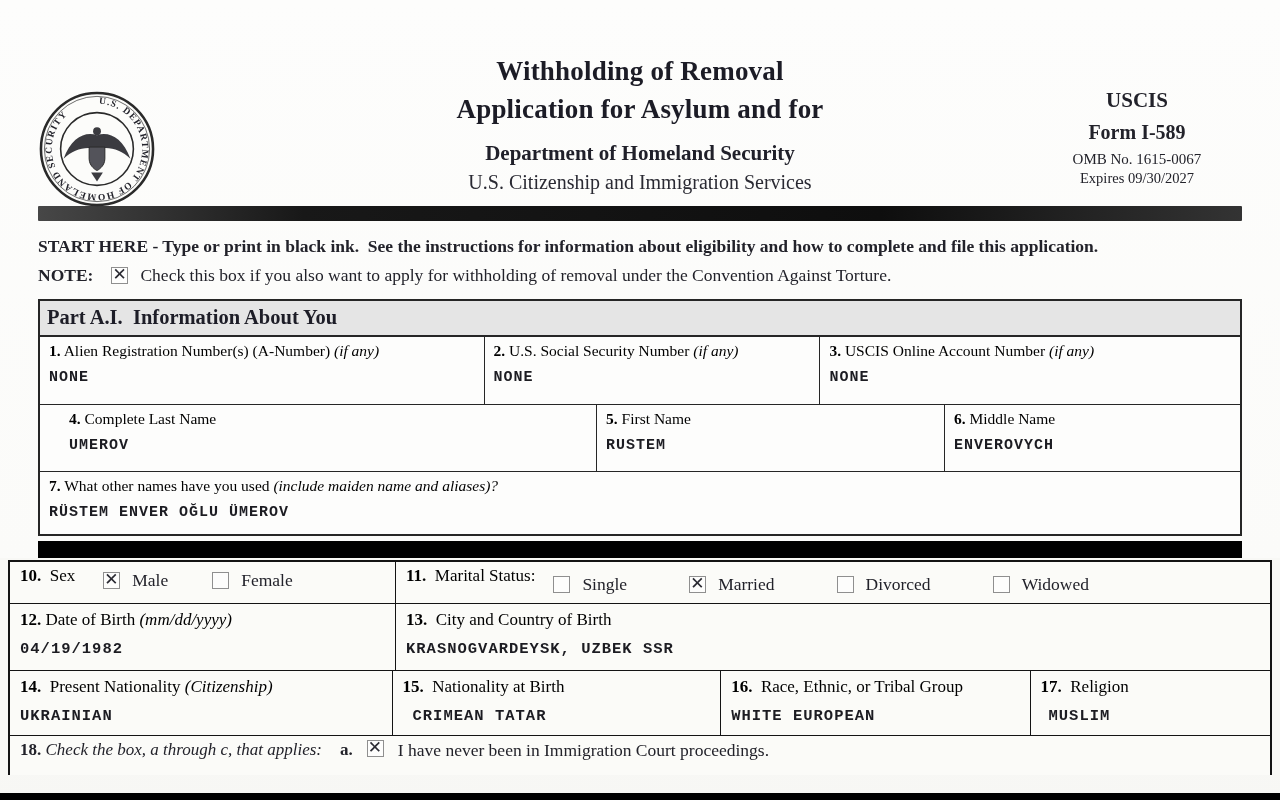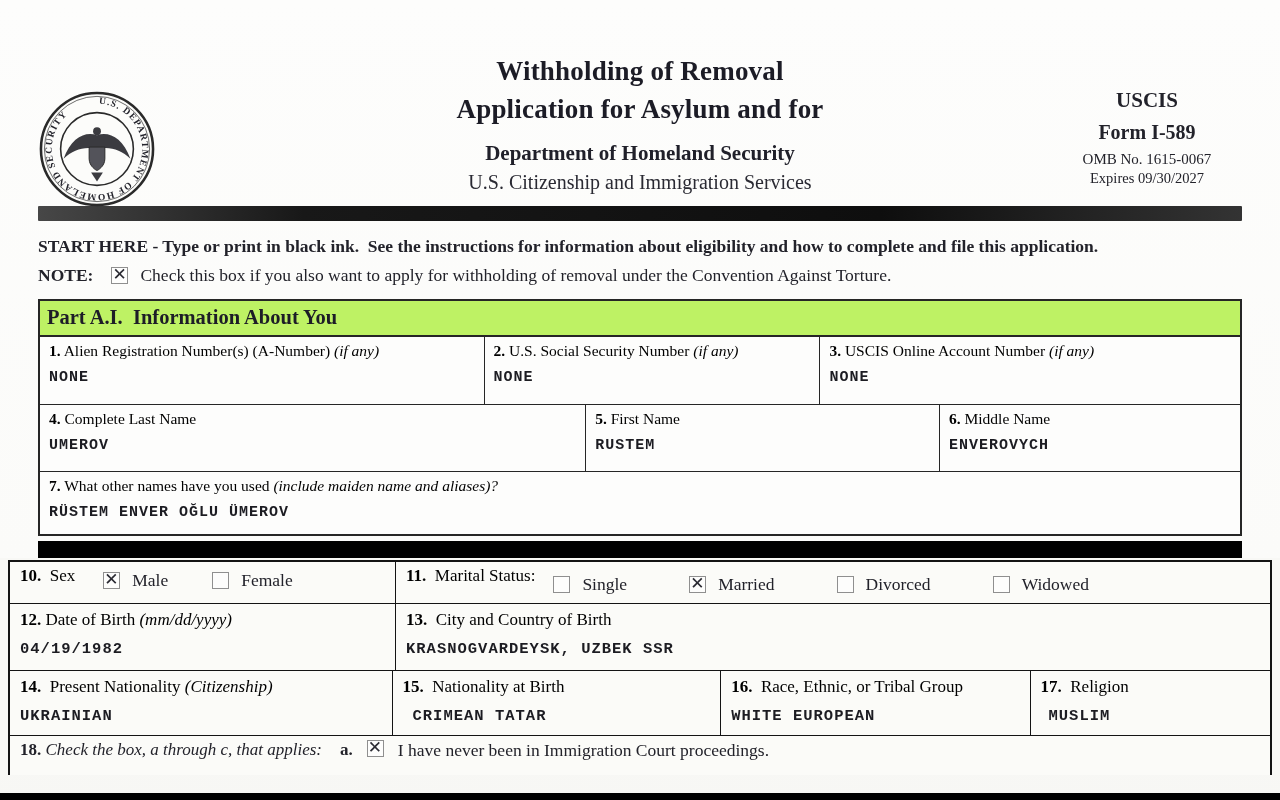--- a/index.html
+++ b/index.html
@@ -16,21 +16,21 @@
   }
   .upper { padding:0 38px; }
 
   
   .masthead { position:relative; height:206px; }
   .seal { position:absolute; left:0; top:90px; width:118px; height:118px; }
   .title-block { text-align:center; padding-top:52px; }
   .title-line { display:block; font-weight:bold; font-size:27px; line-height:38px; color:#1c1c26; letter-spacing:.2px; }
   .dept   { font-weight:bold; font-size:21px; margin-top:13px; color:#20202a; }
   .agency { font-size:20px; margin-top:5px; color:#2a2a33; }
-  .form-id { position:absolute; right:0; top:88px; width:190px; text-align:center; }
+  .form-id { position:absolute; right:10px; top:88px; width:190px; text-align:center; }
   .form-id .uscis { font-weight:bold; font-size:21px; }
   .form-id .fnum  { font-weight:bold; font-size:20px; margin-top:8px; }
   .form-id .omb   { font-size:15px; margin-top:7px; }
   .form-id .exp   { font-size:14.5px; margin-top:2px; }
 
   .thick-bar { height:15px; background:linear-gradient(90deg,#474747,#181818 22%,#0e0e0e 70%,#333); border-radius:1px; }
 
   
   .start-here { margin-top:13px; font-weight:bold; font-size:17.5px; line-height:24px; max-width:1140px; white-space:pre-wrap; }
   .note-line { margin-top:7px; display:flex; align-items:center; font-size:17.5px; }
@@ -41,28 +41,28 @@
   .cb { position:relative; display:inline-block; width:17px; height:17px;
         border:1.4px solid #8f8f8f; background:rgba(255,255,255,.5); flex:none; }
   .cb .mark {
     position:absolute; left:0px; top:-3px;
     font-family:"DejaVu Sans", sans-serif; font-size:17px; line-height:19px; color:#2b2b33;
   }
 
   
   .tablebox { margin-top:13px; border:2px solid #262626; background:#fdfdfc; }
   .part-header {
-    min-height:36px; background:#bef264; padding:5px 7px 4px;
+    min-height:36px; background:#e5e5e5; padding:5px 7px 4px;
     font-weight:bold; font-size:20.5px; color:#1d1d27; white-space:pre-wrap;
     border-bottom:2px solid #262626;
   }
   .trow { display:grid; }
   .trow + .trow { border-top:1.8px solid #262626; }
   .r1 { grid-template-columns:445fr 337fr 422fr; min-height:67px; }
-  .r2 { grid-template-columns:547fr 355fr 302fr; min-height:67px; }
+  .r2 { grid-template-columns:547fr 355fr 302fr; min-height:67px;padding-left:20px; }
   .r3 { grid-template-columns:1fr; min-height:63px; }
   .cell { padding:5px 9px 8px; }
   .trow .cell + .cell { border-left:1.8px solid #262626; }
   .lbl { font-size:15.5px; white-space:pre-wrap; color:#000000; }
   .lbl b { font-weight:bold; }
   .lbl i { font-style:italic; }
   .val {
     font-family:"Liberation Mono", monospace; font-weight:bold;
     font-size:15px; letter-spacing:1px; margin-top:9px; color:#1c1c22;
   }

